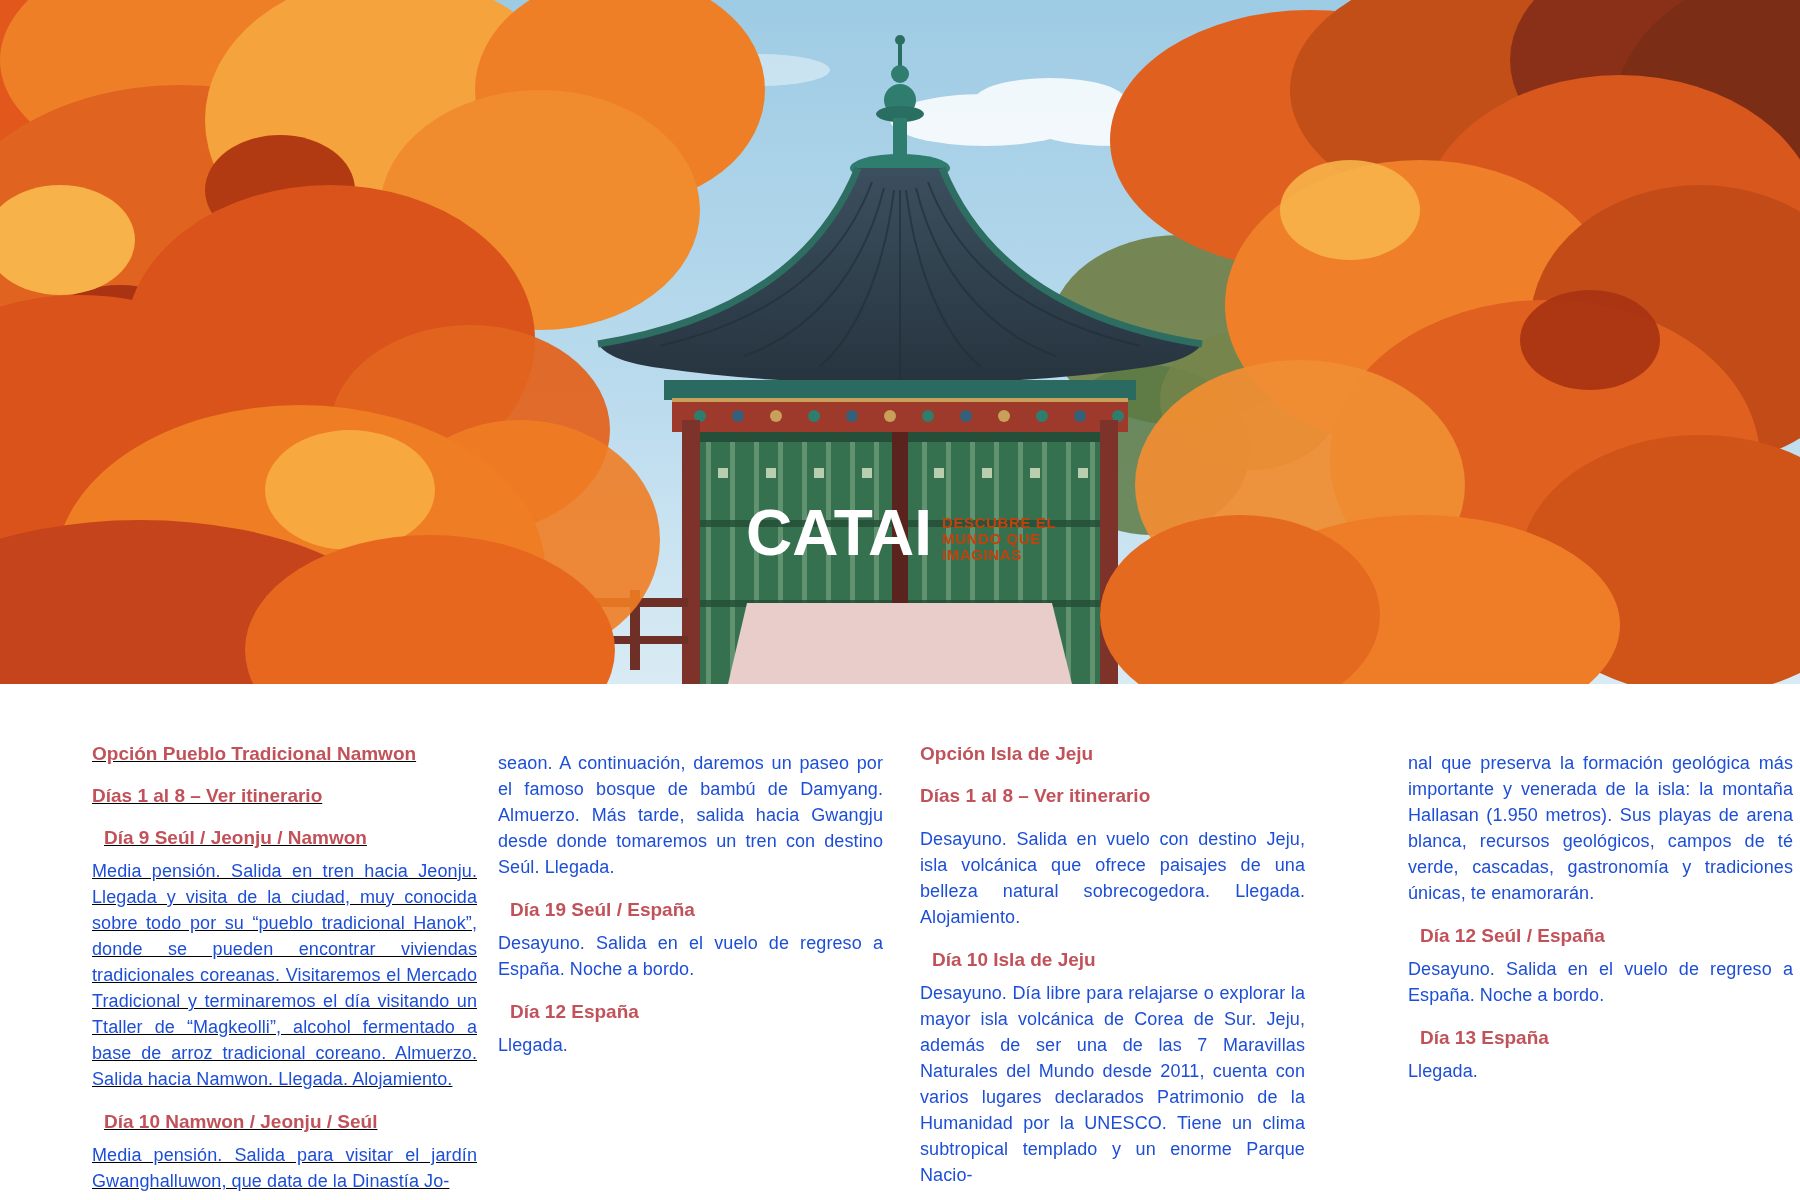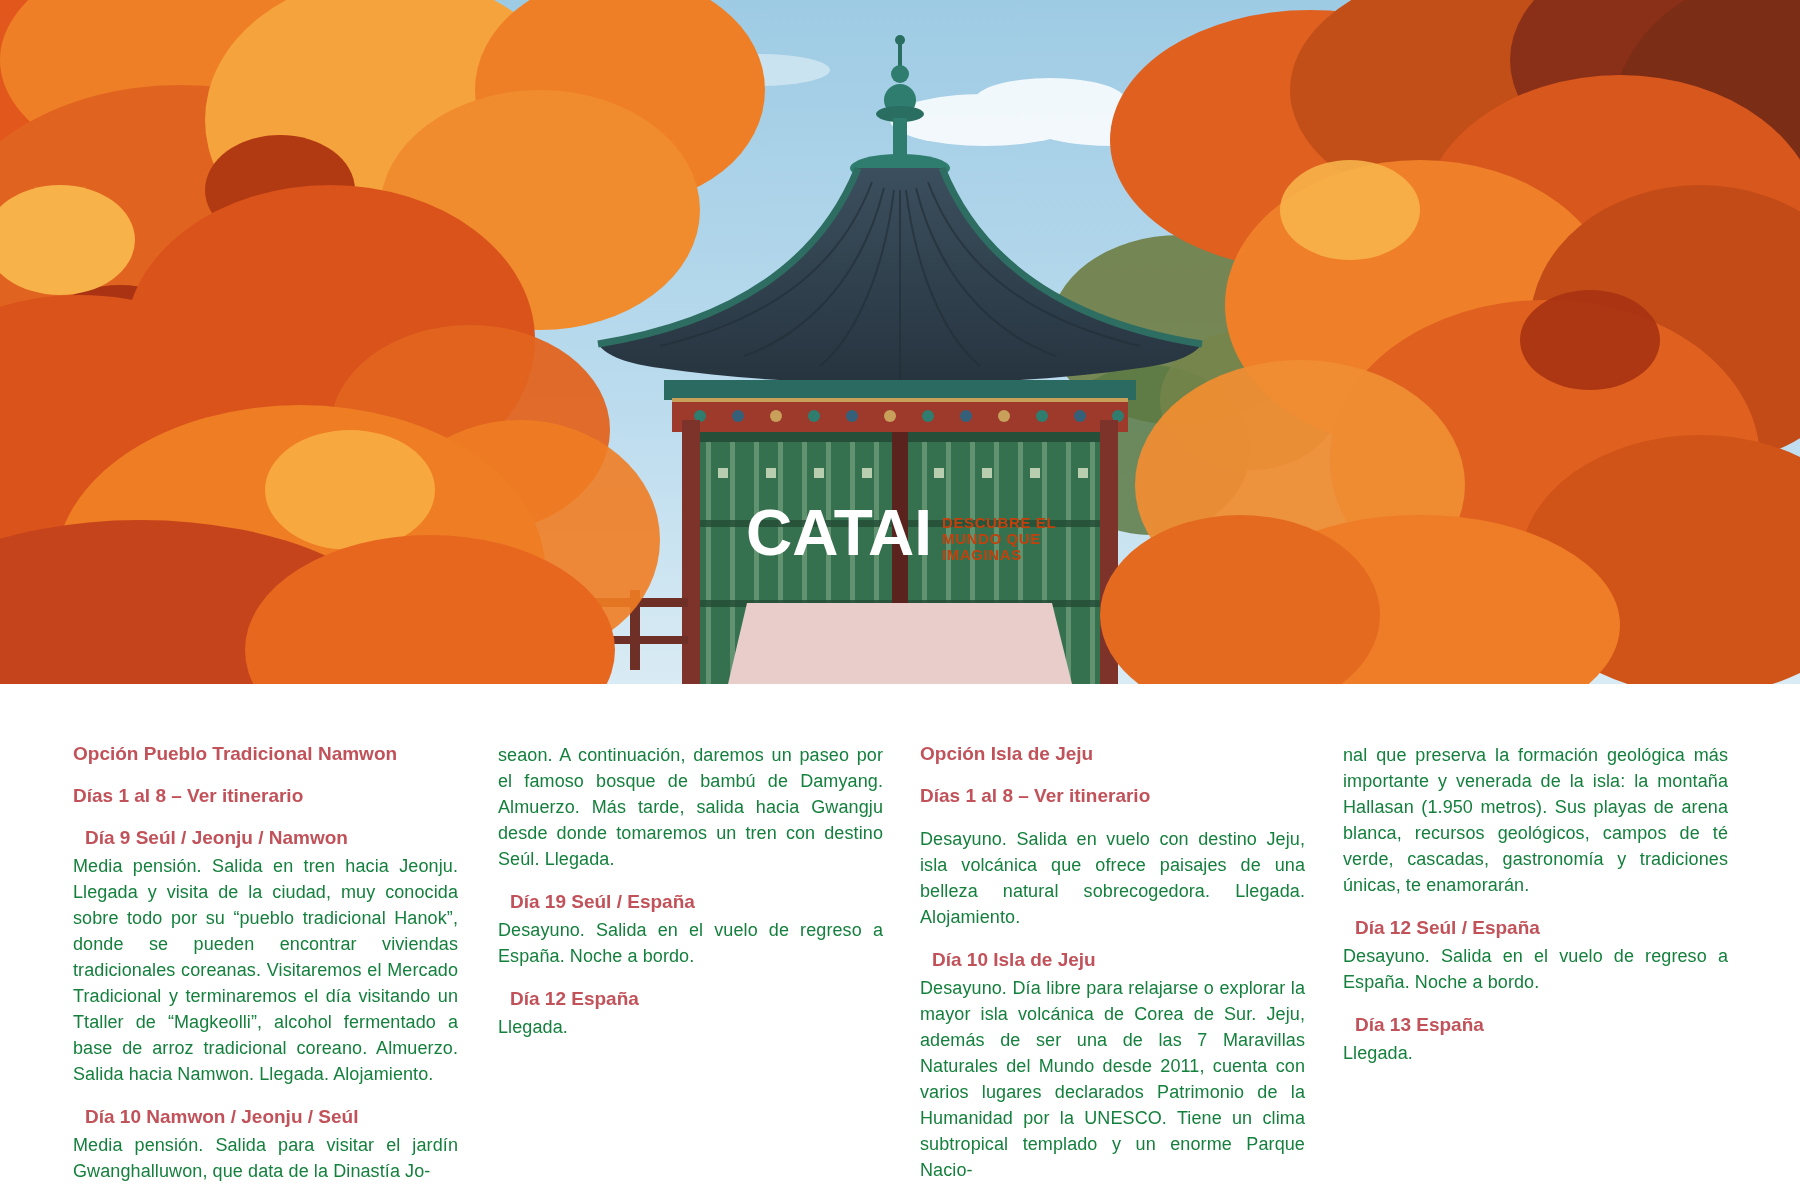--- a/index.html
+++ b/index.html
@@ -5,27 +5,27 @@
   html,body{margin:0;padding:0;background:#ffffff;}
   body{width:1800px;height:1200px;overflow:hidden;}
   .page{position:relative;width:1800px;height:1200px;background:#ffffff;font-family:"Liberation Sans",sans-serif;}
   .hero{position:absolute;top:0;left:0;width:1800px;height:684px;overflow:hidden;}
   .hero svg{display:block;}
   .logo-wrap{position:absolute;left:746px;top:504px;display:flex;align-items:flex-start;}
   .logo-text{font-size:64px;font-weight:bold;color:#ffffff;line-height:58px;letter-spacing:0px;}
   .tagline{margin-left:10px;margin-top:11px;color:#c2410c;font-weight:bold;font-size:15px;line-height:16px;letter-spacing:0.6px;}
   .content{position:absolute;top:684px;left:0;width:1800px;height:516px;background:#ffffff;}
   .col{position:absolute;top:58px;width:385px;}
-  .col1{left:73px;}
+  .col1{left:92px;text-decoration:underline;}
   .col2{left:498px;}
   .col3{left:920px;}
-  .col4{left:1343px;}
+  .col4{left:1408px;}
   .rh{color:#c2525a;font-weight:bold;font-size:19px;line-height:24px;margin:0 0 18px 0;}
   .rh.tight{margin-bottom:3px;margin-left:12px;}
-  .body-p{color:#15803d;font-size:18px;line-height:26px;margin:0 0 18px 0;text-align:justify;letter-spacing:0.1px;}
+  .body-p{color:#1d4ed8;font-size:18px;line-height:26px;margin:8px 0 18px 0;text-align:justify;letter-spacing:0.1px;}
   .body-p.last{margin-bottom:0;}
 </style>
 </head>
 <body>
 
 <div class="page">
 
   <div class="hero">
     <svg width="1800" height="684" viewBox="0 0 1800 684">
       <defs>

